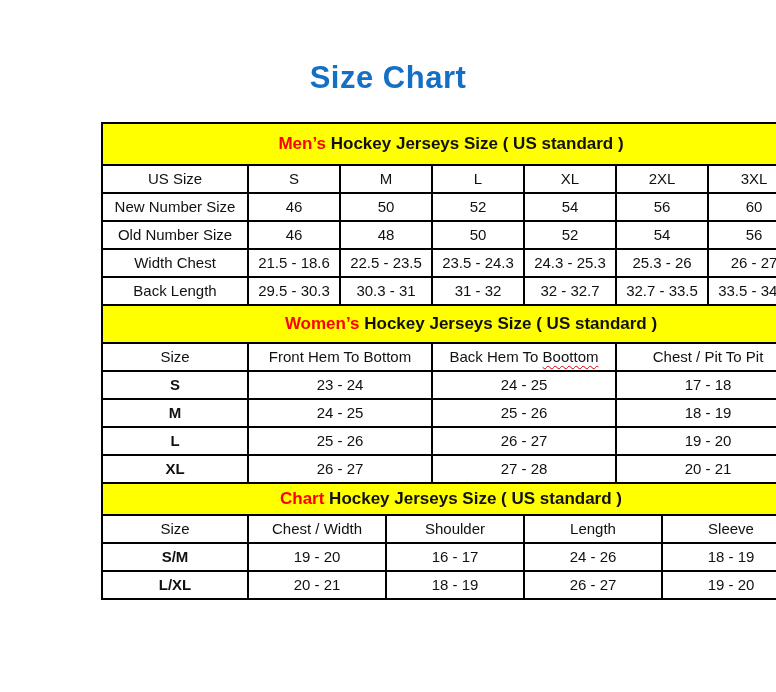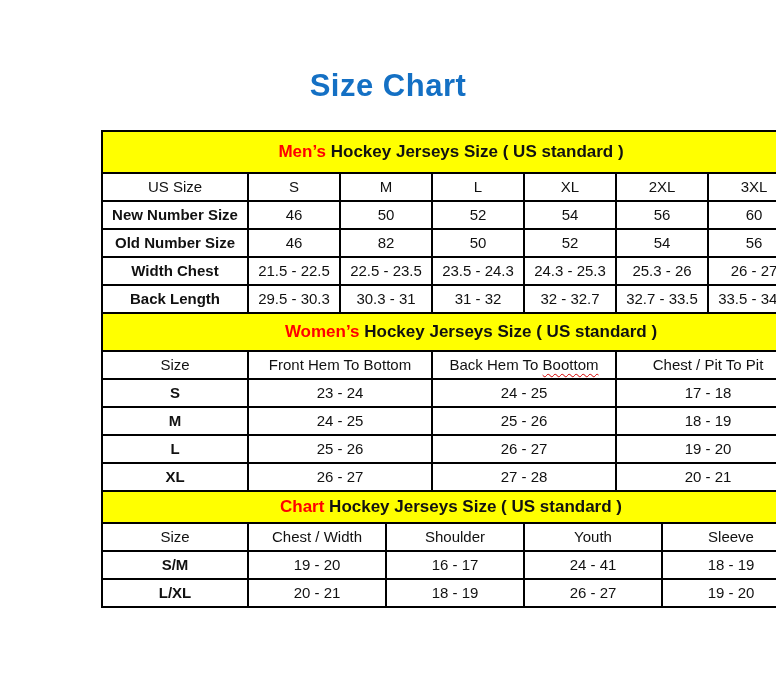--- a/index.html
+++ b/index.html
@@ -7,21 +7,21 @@
     padding: 0;
     background: #ffffff;
     width: 776px;
     height: 692px;
     overflow: hidden;
     font-family: "Liberation Sans", sans-serif;
     color: #111111;
   }
   .page {
     width: 574px;
-    margin: 12px auto;
+    margin: 4px auto;
     padding-top: 56px;
   }
   .page-title {
     margin: 0 0 26px 0;
     text-align: center;
     font-size: 31px;
     font-weight: bold;
     color: #1470c4;
     letter-spacing: 0.5px;
   }
@@ -44,21 +44,21 @@
   tr.band td {
     background: #ffff00;
     font-size: 17px;
     font-weight: bold;
   }
   table.men tr.band td   { height: 40px; }
   table.women tr.band td { height: 36px; padding-left: 42px; }
   table.youth tr.band td { height: 30px; }
   tr.head td { font-weight: normal; height: 26px; }
   tr.data td { height: 26px; }
-  td.rowlabel-plain { font-weight: bold; }
+  td.rowlabel-plain { font-weight: normal; }
   td.rowlabel-bold  { font-weight: bold; }
   .band-red { color: #ff0000; }
   .sp-err {
     text-decoration-line: underline;
     text-decoration-style: wavy;
     text-decoration-color: #d40000;
     text-decoration-thickness: 1px;
     text-underline-offset: 3px;
   }
 </style>
@@ -97,29 +97,29 @@
       <td>46</td>
       <td>50</td>
       <td>52</td>
       <td>54</td>
       <td>56</td>
       <td>60</td>
     </tr>
     <tr class="data">
       <td class="rowlabel-plain">Old Number Size</td>
       <td>46</td>
-      <td>82</td>
+      <td>48</td>
       <td>50</td>
       <td>52</td>
       <td>54</td>
       <td>56</td>
     </tr>
     <tr class="data">
       <td class="rowlabel-plain">Width Chest</td>
-      <td>21.5 - 22.5</td>
+      <td>21.5 - 18.6</td>
       <td>22.5 - 23.5</td>
       <td>23.5 - 24.3</td>
       <td>24.3 - 25.3</td>
       <td>25.3 - 26</td>
       <td>26 - 27</td>
     </tr>
     <tr class="data">
       <td class="rowlabel-plain">Back Length</td>
       <td>29.5 - 30.3</td>
       <td>30.3 - 31</td>
@@ -184,28 +184,28 @@
         <col style="width:138px">
     </colgroup>
     <tbody>
         <tr class="band">
       <td colspan="5"><span class="band-red">Chart</span><span> Hockey Jerseys Size ( US standard )</span></td>
     </tr>
     <tr class="head">
       <td>Size</td>
       <td>Chest / Width</td>
       <td>Shoulder</td>
-      <td>Youth</td>
+      <td>Length</td>
       <td>Sleeve</td>
     </tr>
     <tr class="data">
       <td class="rowlabel-bold">S/M</td>
       <td>19 - 20</td>
       <td>16 - 17</td>
-      <td>24 - 41</td>
+      <td>24 - 26</td>
       <td>18 - 19</td>
     </tr>
     <tr class="data">
       <td class="rowlabel-bold">L/XL</td>
       <td>20 - 21</td>
       <td>18 - 19</td>
       <td>26 - 27</td>
       <td>19 - 20</td>
     </tr>
   </tbody>

